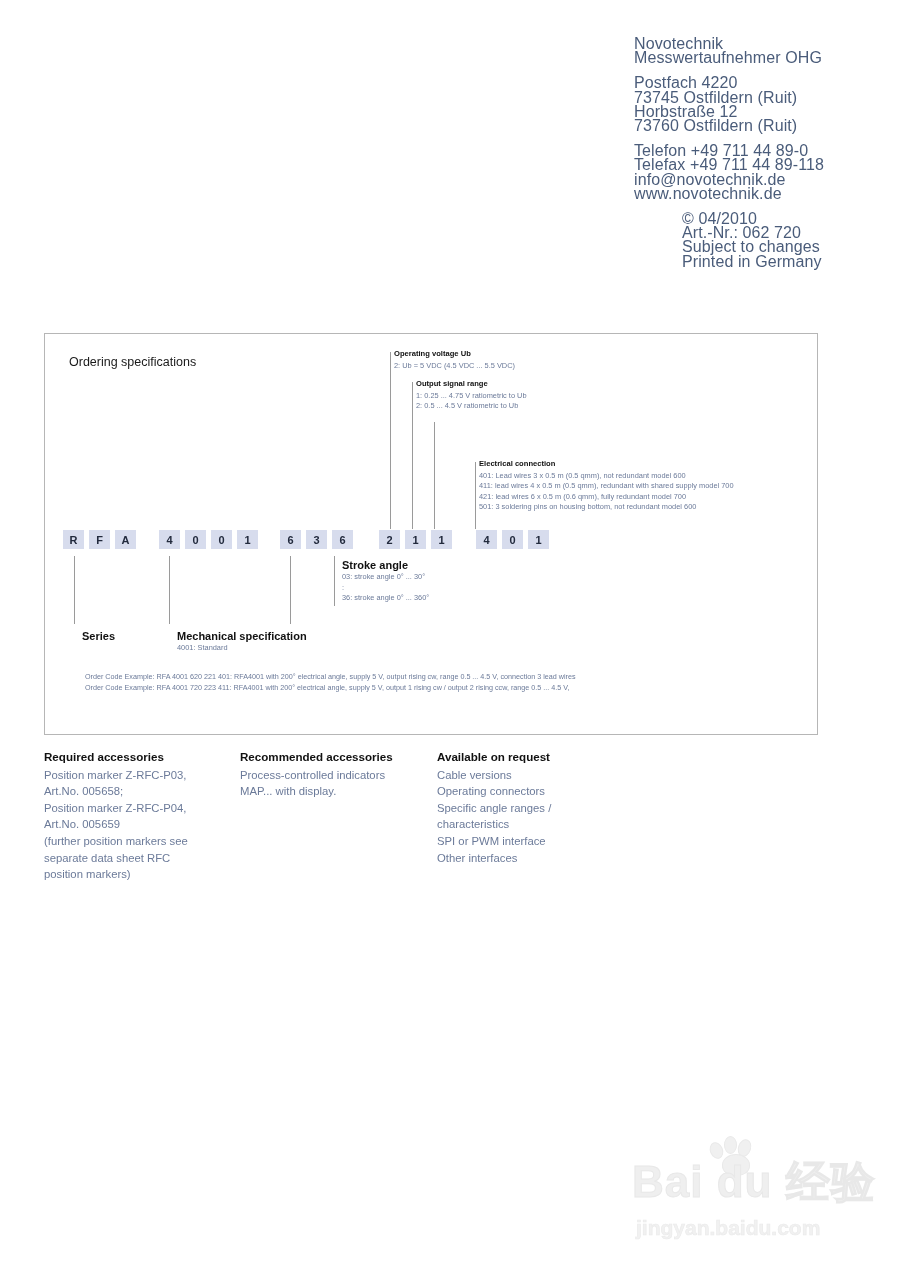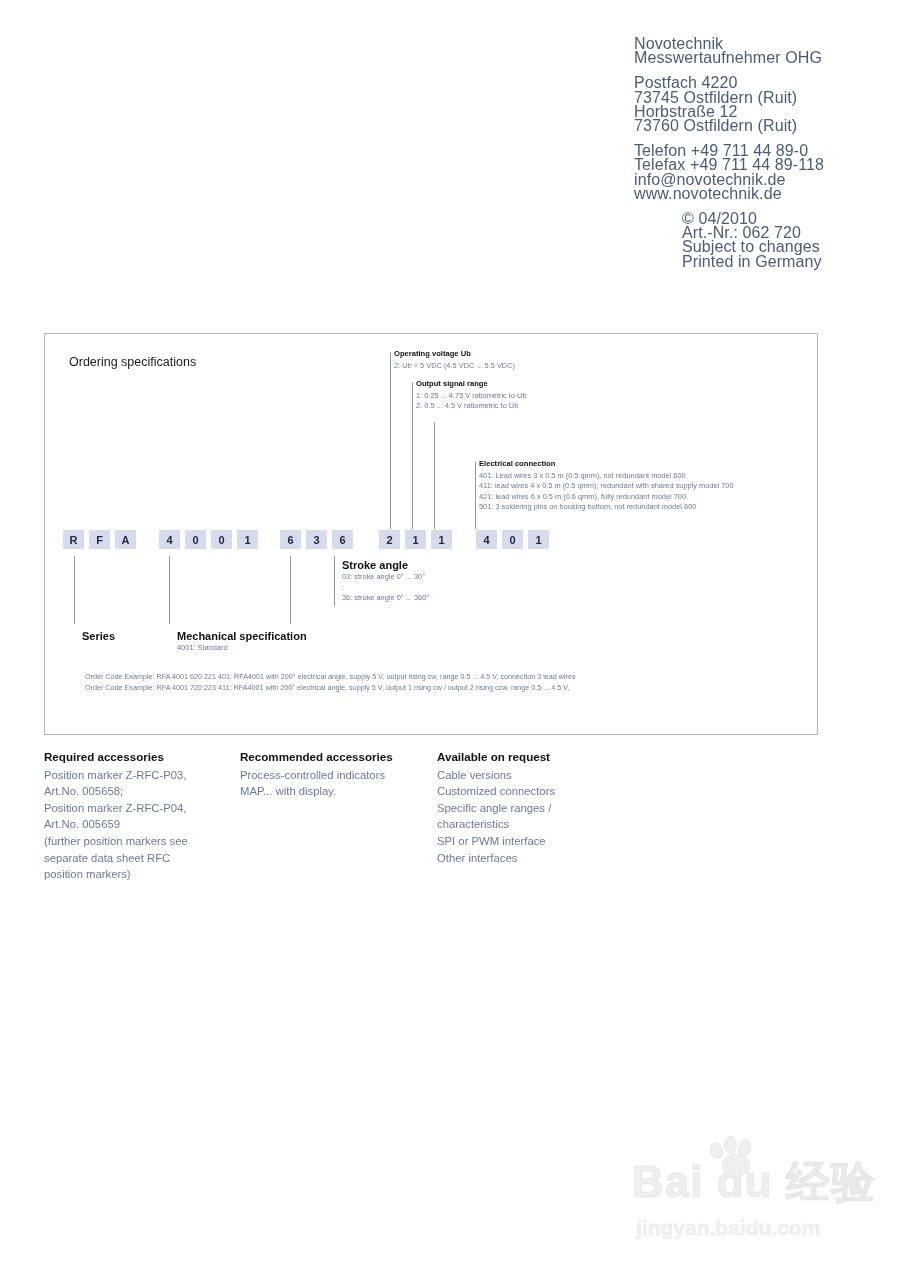--- a/index.html
+++ b/index.html
@@ -313,21 +313,21 @@
 
 <div class="acc-col" id="acc-recommended">
   <span class="acc-head">Recommended accessories</span>
   <span class="acc-line">Process-controlled indicators</span>
   <span class="acc-line">MAP... with display.</span>
 </div>
 
 <div class="acc-col" id="acc-request">
   <span class="acc-head">Available on request</span>
   <span class="acc-line">Cable versions</span>
-  <span class="acc-line">Customized connectors</span>
+  <span class="acc-line">Operating connectors</span>
   <span class="acc-line">Specific angle ranges /</span>
   <span class="acc-line">characteristics</span>
   <span class="acc-line">SPI or PWM interface</span>
   <span class="acc-line">Other interfaces</span>
 </div>
 
 <div id="watermark">
   <div class="wm-paw">
     <span class="p1"></span>
       <span class="p2"></span>

